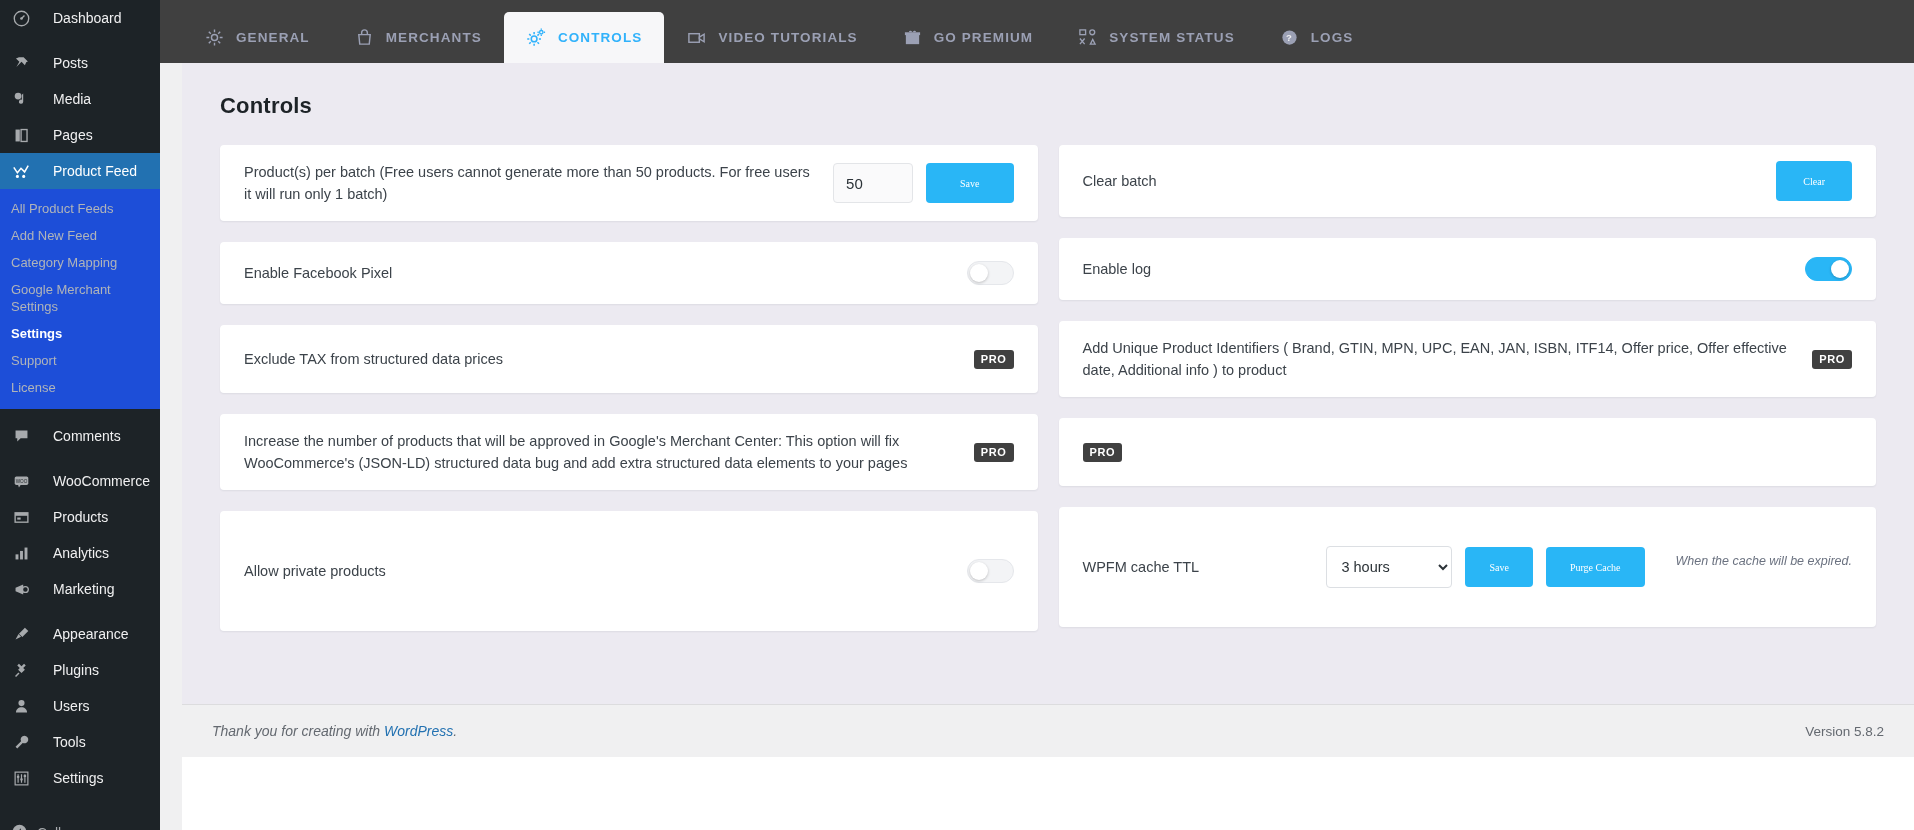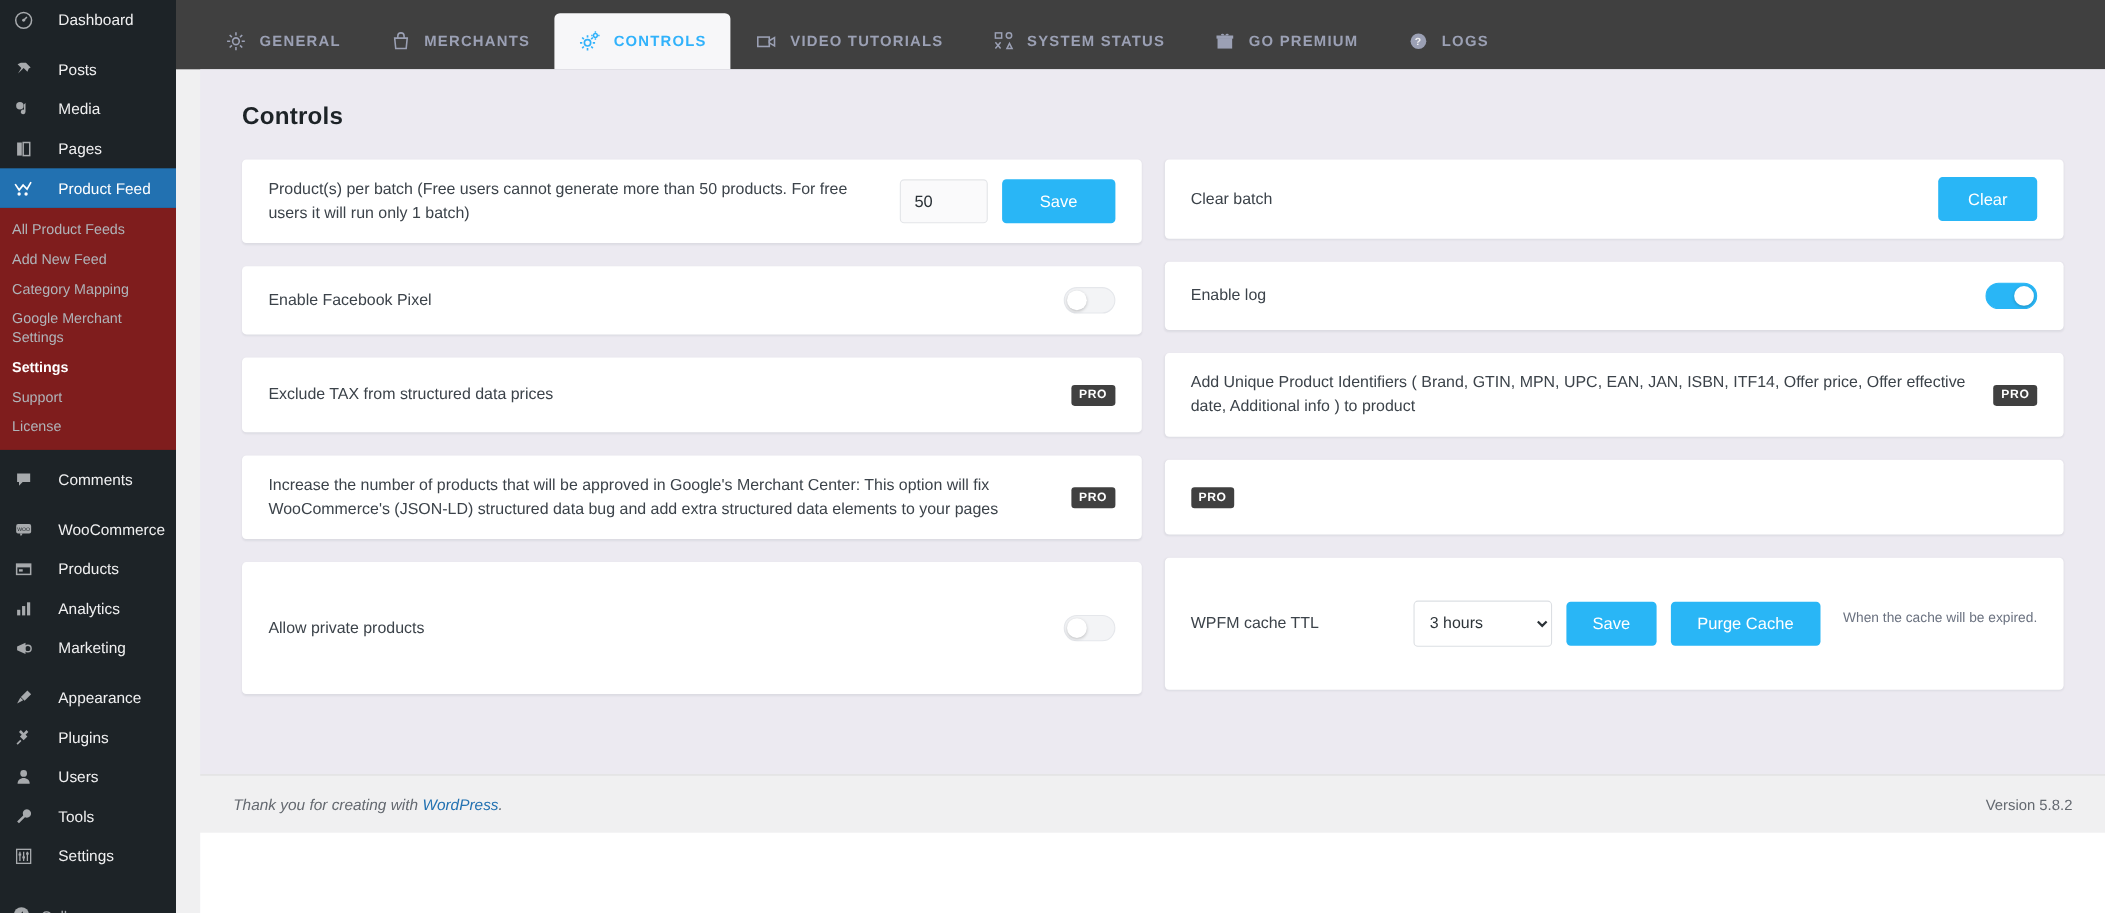--- a/index.html
+++ b/index.html
@@ -27,21 +27,21 @@
   .sb-item .ico { width: 20px; flex: 0 0 20px; display: flex; align-items: center; justify-content: center; }
   .sb-item .ico svg { display:block; }
   .sb-item.active { background: #2271b1; color: #fff; font-weight: 400; }
   .sb-item.active::after {
     content: ""; position: absolute; right: -8px; top: 50%;
     transform: translateY(-50%);
     border-top: 8px solid transparent; border-bottom: 8px solid transparent;
     border-right: 8px solid #f0f0f1;
   }
   .sb-gap { height: 9px; }
-  .submenu { background: #7f1d1d; padding: 6px 0 8px 0; }
+  .submenu { background: #1d4ed8; padding: 6px 0 8px 0; }
   .sb-sub {
     padding: 5px 0 5px 11px; font-size: 13px; color: #b0b4b9;
     line-height: 17px; cursor: pointer;
   }
   .sb-sub.current { color: #fff; font-weight: bold; }
   .sb-collapse {
     display: flex; align-items: center; gap: 9px;
     padding: 11px 0 11px 11px; color: #a7aaad; font-size: 14px;
     margin-top: 16px; cursor: pointer;
   }
@@ -88,22 +88,22 @@
   }
   .card-right { flex: 0 0 auto; display: flex; align-items: center; gap: 13px; }
 
   .num-input {
     width: 80px; height: 40px; border: 1px solid #e3e5e8; background: #fafafb;
     border-radius: 4px; font-size: 15px; color: #2c3338;
     padding: 0 12px; font-family: "Liberation Sans", sans-serif;
   }
   .btn {
     background: #29b6f6; color: #fff; border: 0; border-radius: 4px;
-    height: 40px; padding: 0 24px; font-size: 15px; cursor: pointer;
-    font-family: Liberation Sans, sans-serif; white-space: nowrap;
+    height: 40px; padding: 0 24px; font-size: 10px; cursor: pointer;
+    font-family: Liberation Serif, serif; white-space: nowrap;
   }
   .btn.wide { padding: 0 34px; }
   .btn.clear { padding: 0 27px; }
 
   .toggle {
     width: 47px; height: 24px; border-radius: 13px;
     background: #f3f4f6; border: 1px solid #e5e7eb;
     position: relative; cursor: pointer;
   }
   .toggle .knob {
@@ -120,22 +120,22 @@
   }
 
   .ttl-wrap { display: flex; flex-direction: row; align-items: flex-start; }
   .ttl-row { display: flex; align-items: center; gap: 13px; }
   .sel {
     height: 42px; width: 126px; border: 1px solid #dcdfe3; border-radius: 4px;
     background: #fff; font-size: 14.5px; color: #2c3338; padding: 0 10px;
     font-family: "Liberation Sans", sans-serif; cursor: pointer;
   }
   .ttl-hint {
-    font-size: 12.5px; color: #6b7280; 
-    margin-top: 8px; margin-left: 8px;
+    font-size: 12.5px; color: #6b7280; font-style: italic;
+    margin-top: 8px; margin-left: 18px;
   }
 
   .footer {
     display: flex; justify-content: space-between; align-items: center;
     padding: 18px 30px 18px 30px; margin-left: 22px;
     font-size: 14px; font-style: italic; color: #646970;
     background: #f0f0f1; flex: 0 0 auto;
     border-top: 1px solid #dcdcde;
   }
   .footer a { color: #2271b1; text-decoration: none; font-style: italic; }
@@ -355,37 +355,37 @@
             <svg width="19" height="19" viewBox="0 0 20 20">
               <rect x="2" y="6" width="11" height="9" fill="none" stroke="#9ba0b4" stroke-width="1.5"></rect>
               <path d="M13 9.5L18 6.5v8L13 11.5z" fill="none" stroke="#9ba0b4" stroke-width="1.5"></path>
             </svg>
           </span>
         <span>VIDEO TUTORIALS</span>
       </div>
       <div class="tab">
         <span class="ticon">
             <svg width="19" height="19" viewBox="0 0 20 20">
+              <rect x="3" y="7" width="14" height="10" fill="#9ba0b4"></rect>
+              <rect x="2" y="4.5" width="16" height="3" fill="#9ba0b4"></rect>
+              <path d="M10 4.5c-2-3-5-1-3 0M10 4.5c2-3 5-1 3 0" fill="#9ba0b4"></path>
+            </svg>
+          </span>
+        <span>GO PREMIUM</span>
+      </div>
+      <div class="tab">
+        <span class="ticon">
+            <svg width="19" height="19" viewBox="0 0 20 20">
               <rect x="2" y="2" width="6" height="5" fill="none" stroke="#9ba0b4" stroke-width="1.4"></rect>
               <circle cx="15" cy="4.5" r="2.6" fill="none" stroke="#9ba0b4" stroke-width="1.4"></circle>
               <path d="M2 11l5 6M7 11l-5 6" stroke="#9ba0b4" stroke-width="1.4"></path>
               <path d="M13 17h5l-2.5-5z" fill="none" stroke="#9ba0b4" stroke-width="1.4"></path>
             </svg>
           </span>
         <span>SYSTEM STATUS</span>
-      </div>
-      <div class="tab">
-        <span class="ticon">
-            <svg width="19" height="19" viewBox="0 0 20 20">
-              <rect x="3" y="7" width="14" height="10" fill="#9ba0b4"></rect>
-              <rect x="2" y="4.5" width="16" height="3" fill="#9ba0b4"></rect>
-              <path d="M10 4.5c-2-3-5-1-3 0M10 4.5c2-3 5-1 3 0" fill="#9ba0b4"></path>
-            </svg>
-          </span>
-        <span>GO PREMIUM</span>
       </div>
       <div class="tab">
         <span class="ticon">
             <svg width="19" height="19" viewBox="0 0 20 20">
               <circle cx="10" cy="10" r="7.5" fill="#9ba0b4"></circle>
               <text x="10" y="14" font-size="10" text-anchor="middle" fill="#f0f0f1" font-family="'Liberation Sans',sans-serif" font-weight="bold">?</text>
             </svg>
           </span>
         <span>LOGS</span>
       </div>

